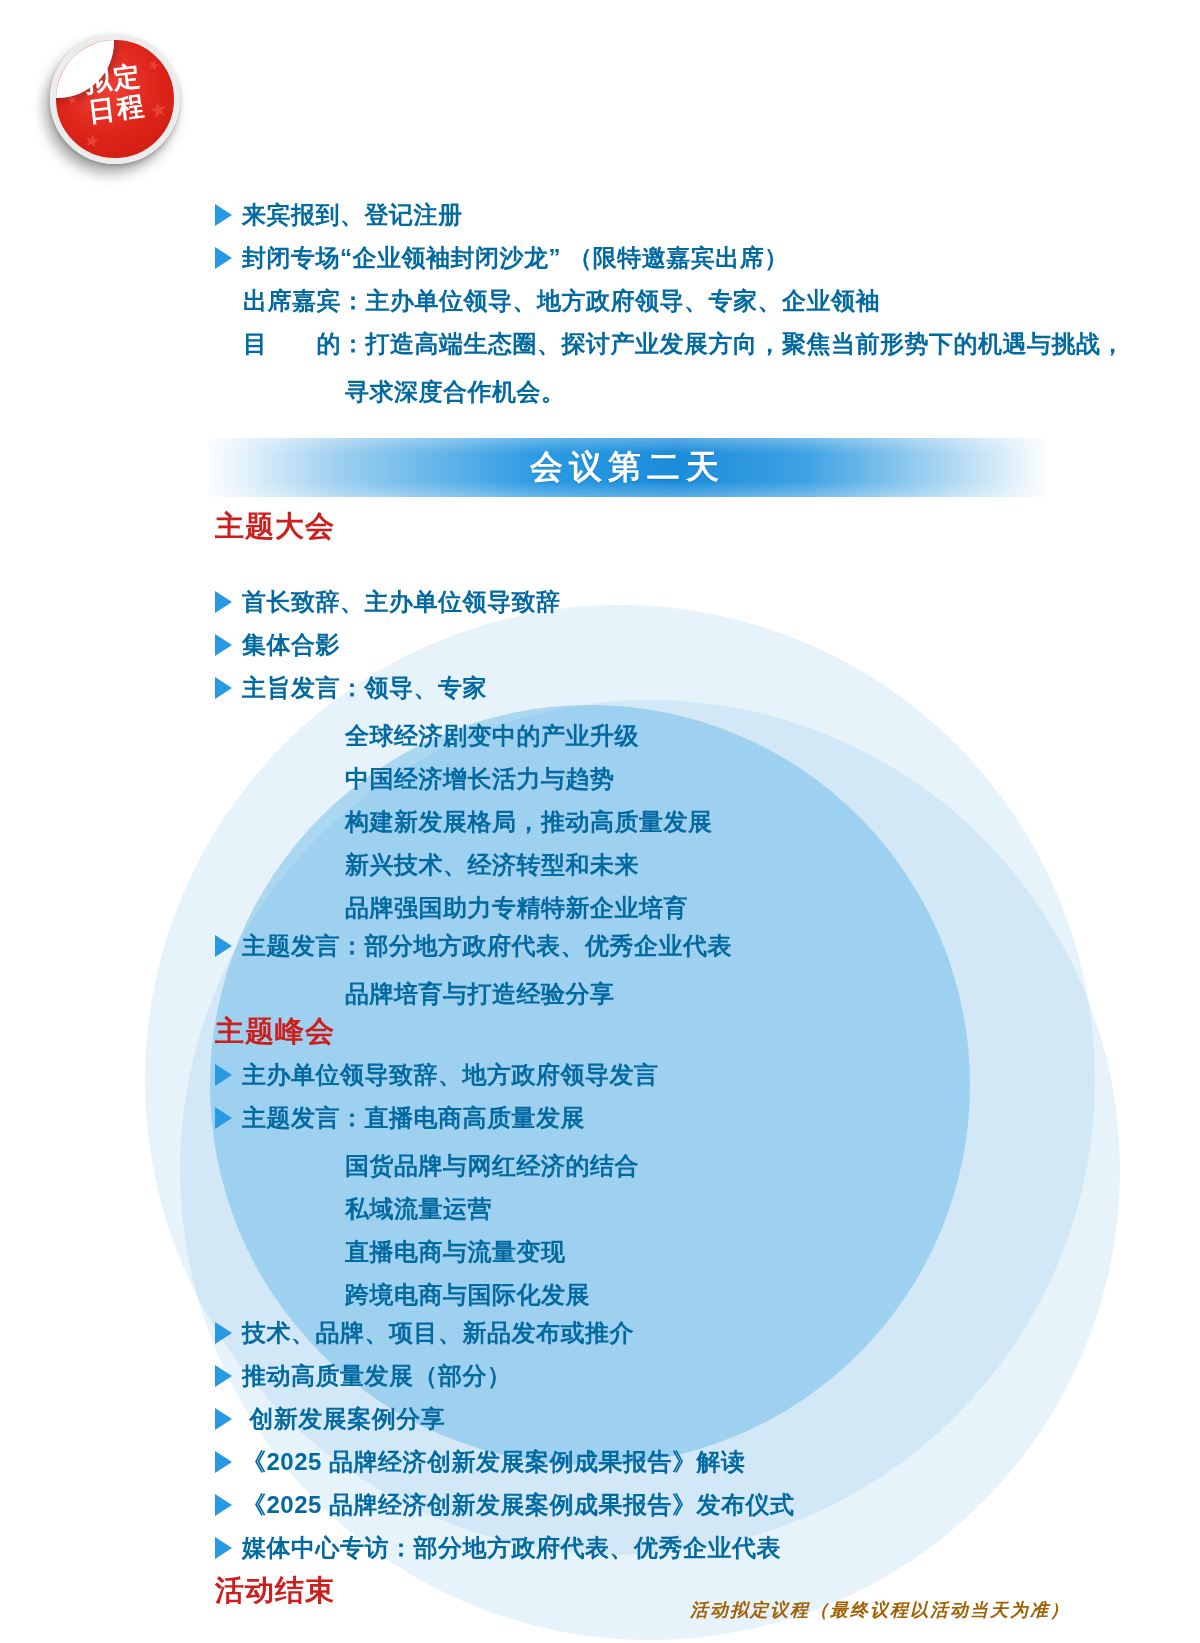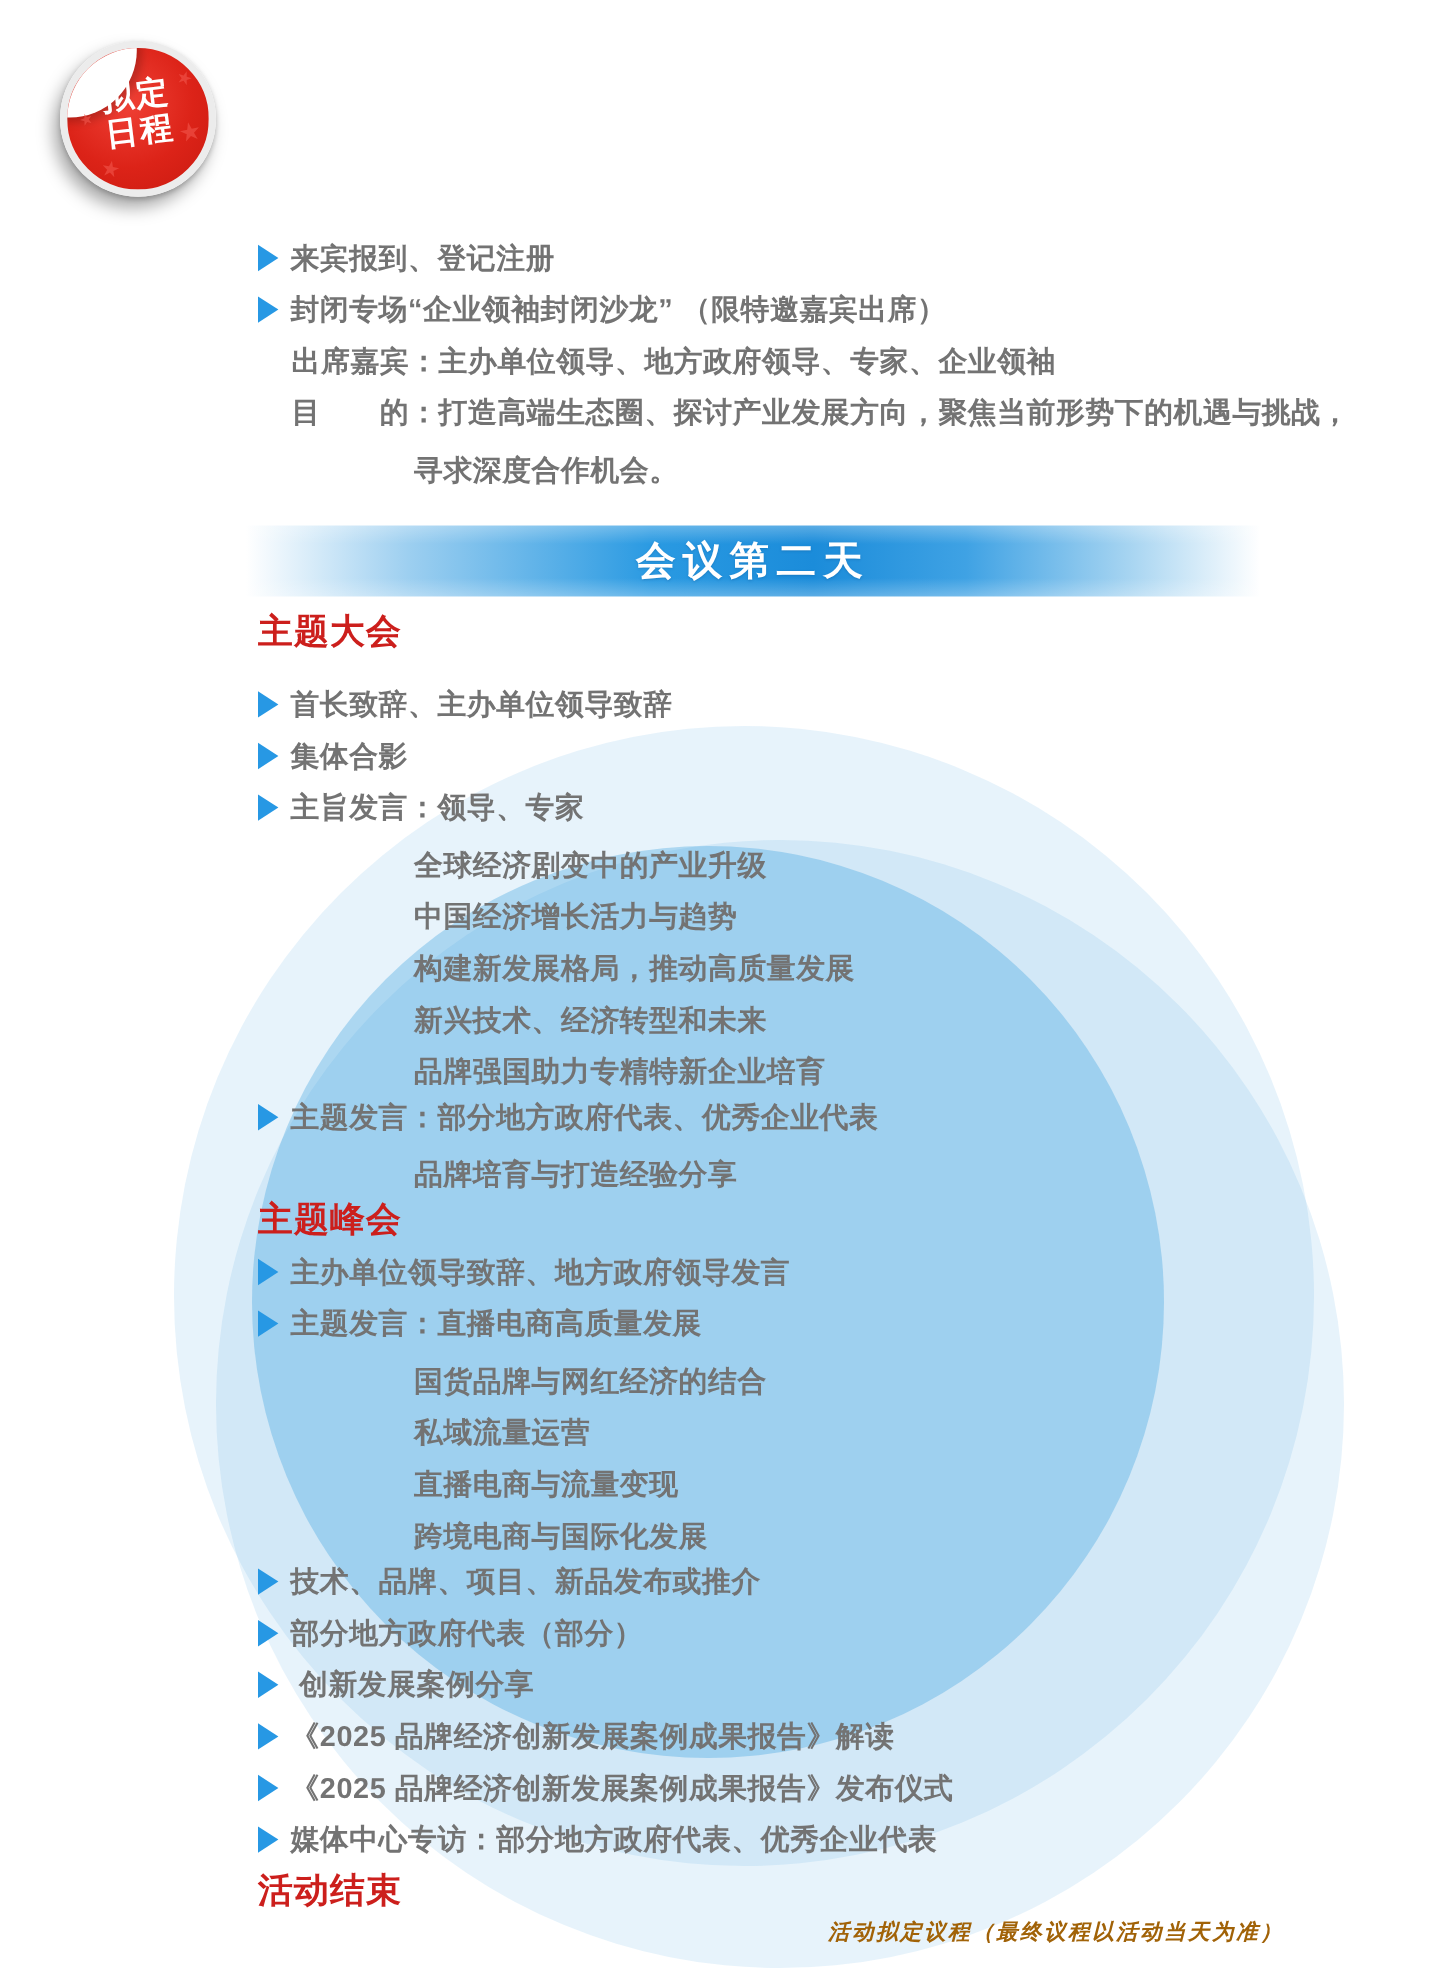--- a/index.html
+++ b/index.html
@@ -44,29 +44,29 @@
   .badge-star{position:absolute;color:#f2574d;opacity:.6;pointer-events:none;}
   #star1{right:14px;top:16px;font-size:15px;transform:rotate(18deg);}
   #star2{right:6px;top:58px;font-size:21px;transform:rotate(-12deg);}
   #star3{left:28px;bottom:6px;font-size:18px;transform:rotate(10deg);}
   #star4{left:10px;top:52px;font-size:13px;transform:rotate(-20deg);}
   
   .rows{position:absolute;left:215px;z-index:2;}
   #day1-rows{top:193px;width:950px;}
   #day2-rows{top:505px;width:950px;}
   .row{height:43px;display:flex;align-items:center;}
-  #day2-rows .row:first-child{margin-bottom:17px;}
+  #day2-rows .row:first-child{margin-bottom:32px;}
   .tri{
     width:0;height:0;flex:none;
     border-left:17px solid #2798e4;
     border-top:11px solid transparent;
     border-bottom:11px solid transparent;
     margin-right:10px;
   }
-  .txt{font-size:24px;font-weight:700;color:#737373;letter-spacing:.5px;white-space:pre;}
+  .txt{font-size:24px;font-weight:700;color:#0369a1;letter-spacing:.5px;white-space:pre;}
   .row.heading .txt{font-size:29px;color:#cc1f1c;letter-spacing:1px;}
   .row.plain{padding-left:28px;}
   .row.sub{padding-left:130px;align-items:flex-end;}
   
   #footer-note{
     position:absolute;top:1598px;right:130px;
     font-family:"Liberation Serif",serif;font-style:italic;font-weight:700;
     font-size:18px;letter-spacing:2px;color:#a16207;white-space:pre;
   }
 </style>
@@ -175,21 +175,21 @@
     </div>
     <div class="row sub">
       <span class="txt">跨境电商与国际化发展</span>
     </div>
     <div class="row item">
       <span class="tri"></span>
       <span class="txt">技术、品牌、项目、新品发布或推介</span>
     </div>
     <div class="row item">
       <span class="tri"></span>
-      <span class="txt">部分地方政府代表（部分）</span>
+      <span class="txt">推动高质量发展（部分）</span>
     </div>
     <div class="row item">
       <span class="tri"></span>
       <span class="txt"> 创新发展案例分享</span>
     </div>
     <div class="row item">
       <span class="tri"></span>
       <span class="txt">《2025 品牌经济创新发展案例成果报告》解读</span>
     </div>
     <div class="row item">

